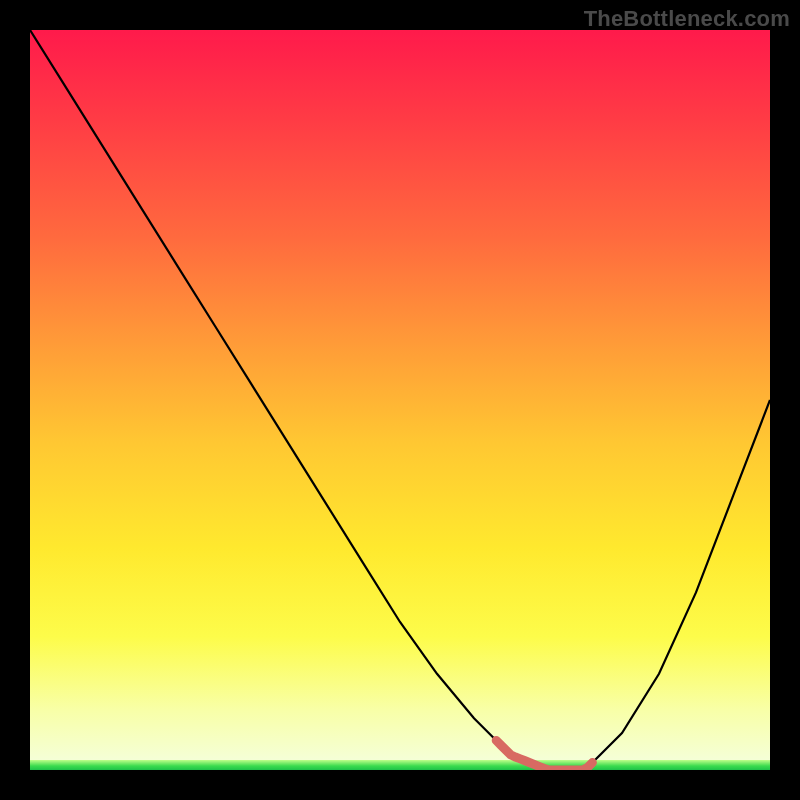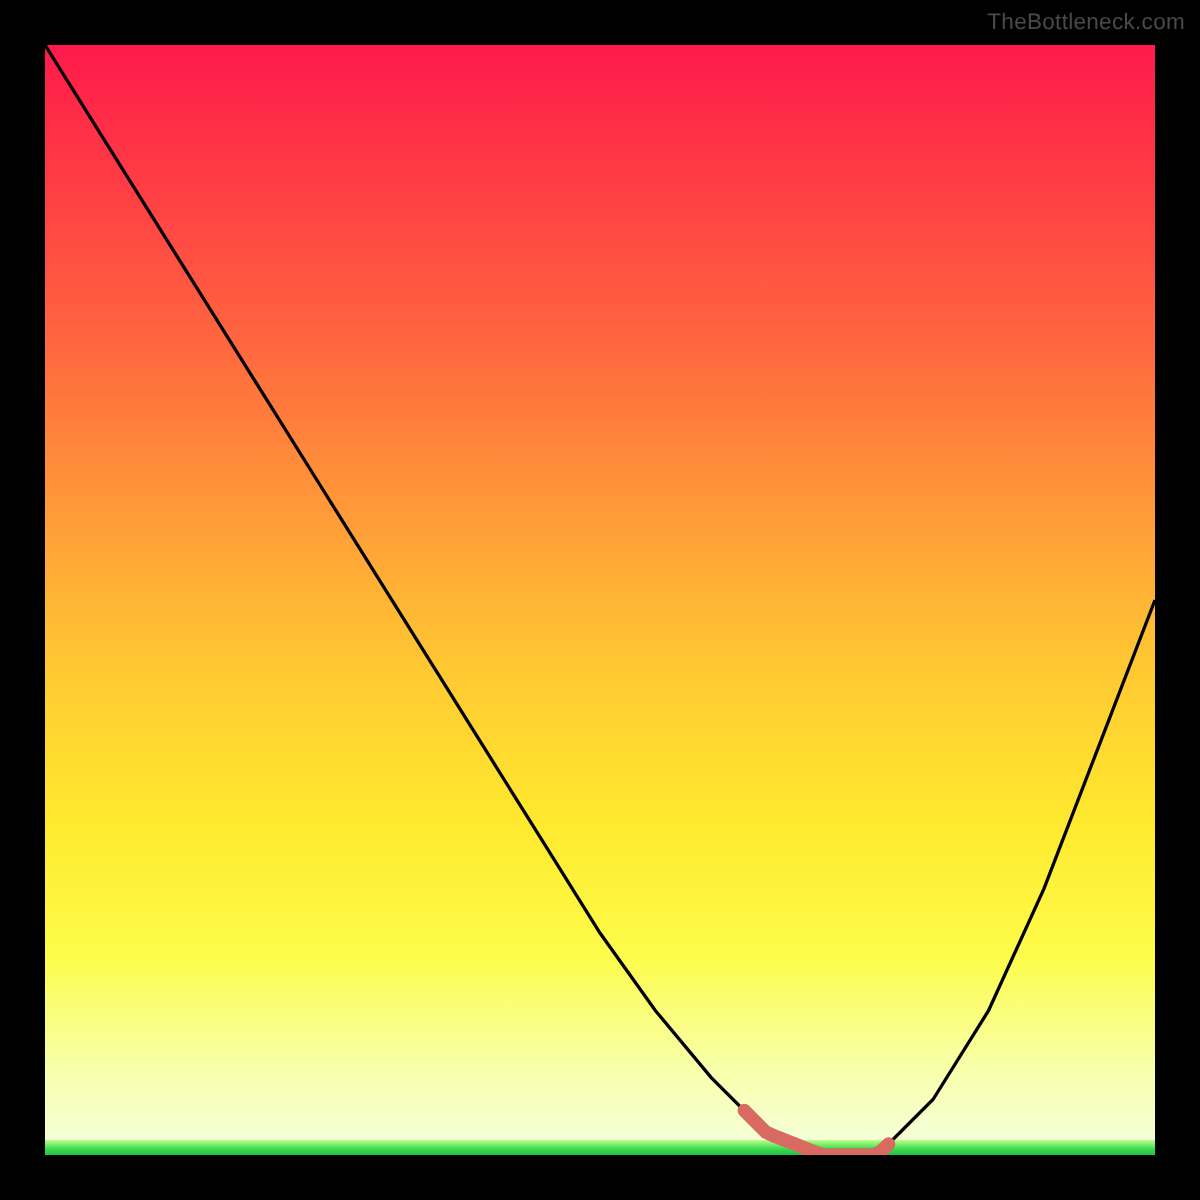--- a/index.html
+++ b/index.html
@@ -15,22 +15,22 @@
     position: relative;
     width: 800px;
     height: 800px;
     background: #000;
   }
   .watermark {
     position: absolute;
     top: 6px;
     right: 10px;
     color: #4a4a4a;
-    font-size: 15px;
-    font-weight: 400;
+    font-size: 22px;
+    font-weight: 700;
     letter-spacing: 0.2px;
     z-index: 5;
   }
   .plot-area {
     position: absolute;
     left: 30px;
     top: 30px;
     width: 740px;
     height: 740px;
   }

